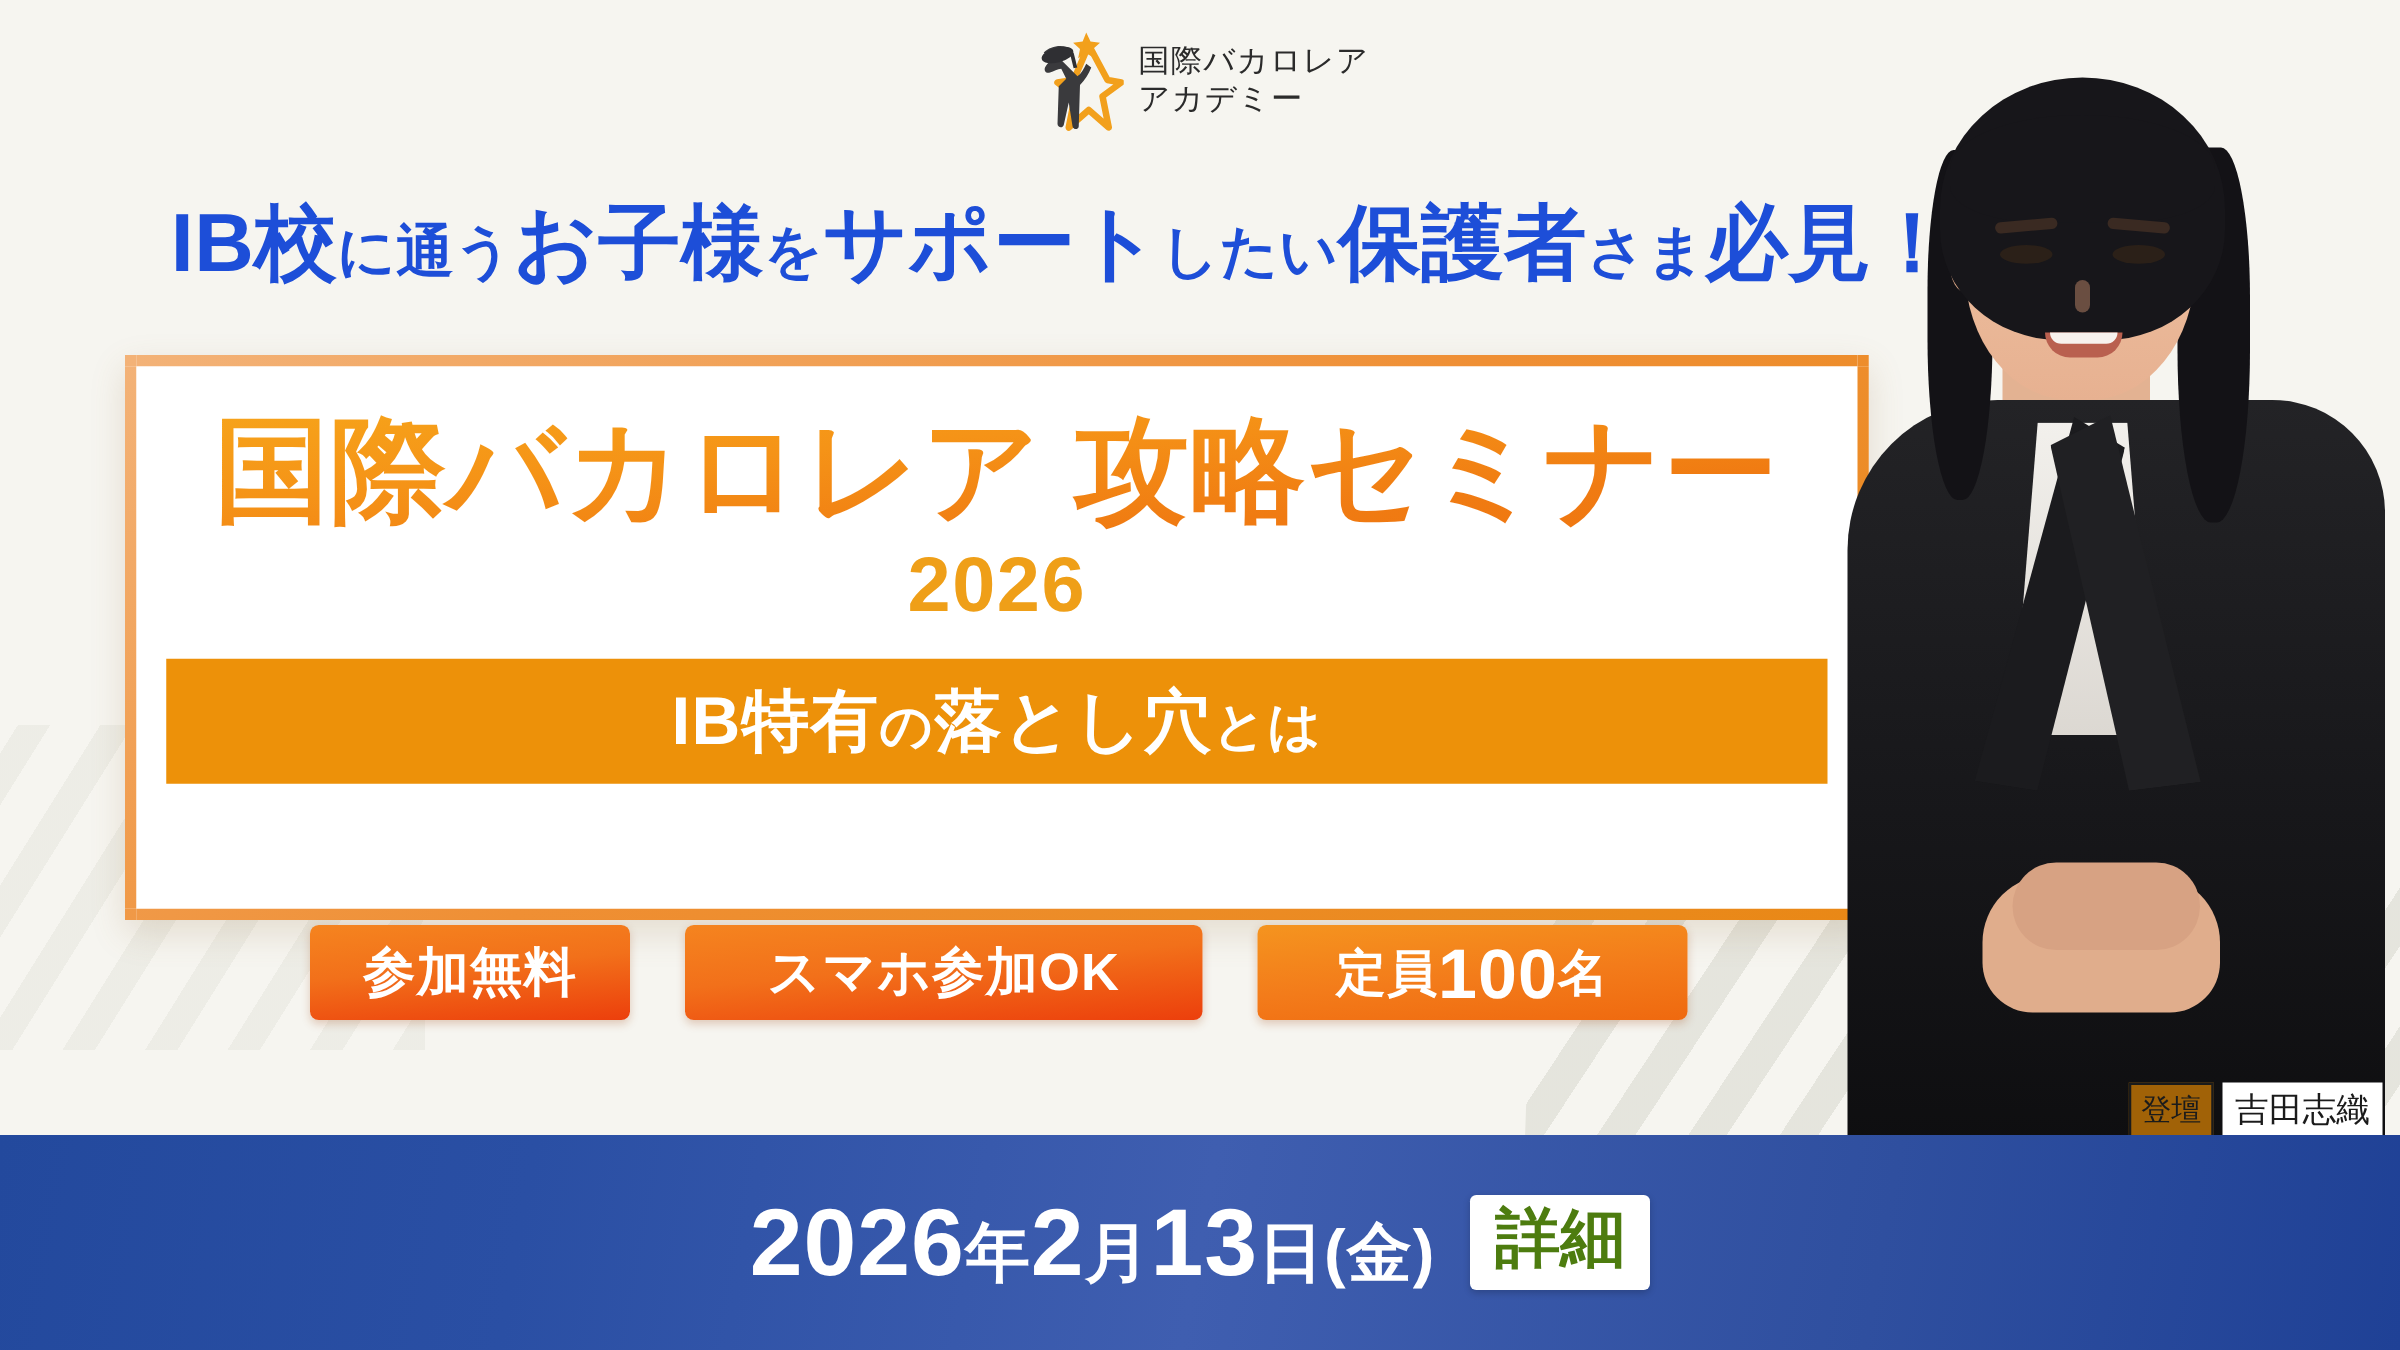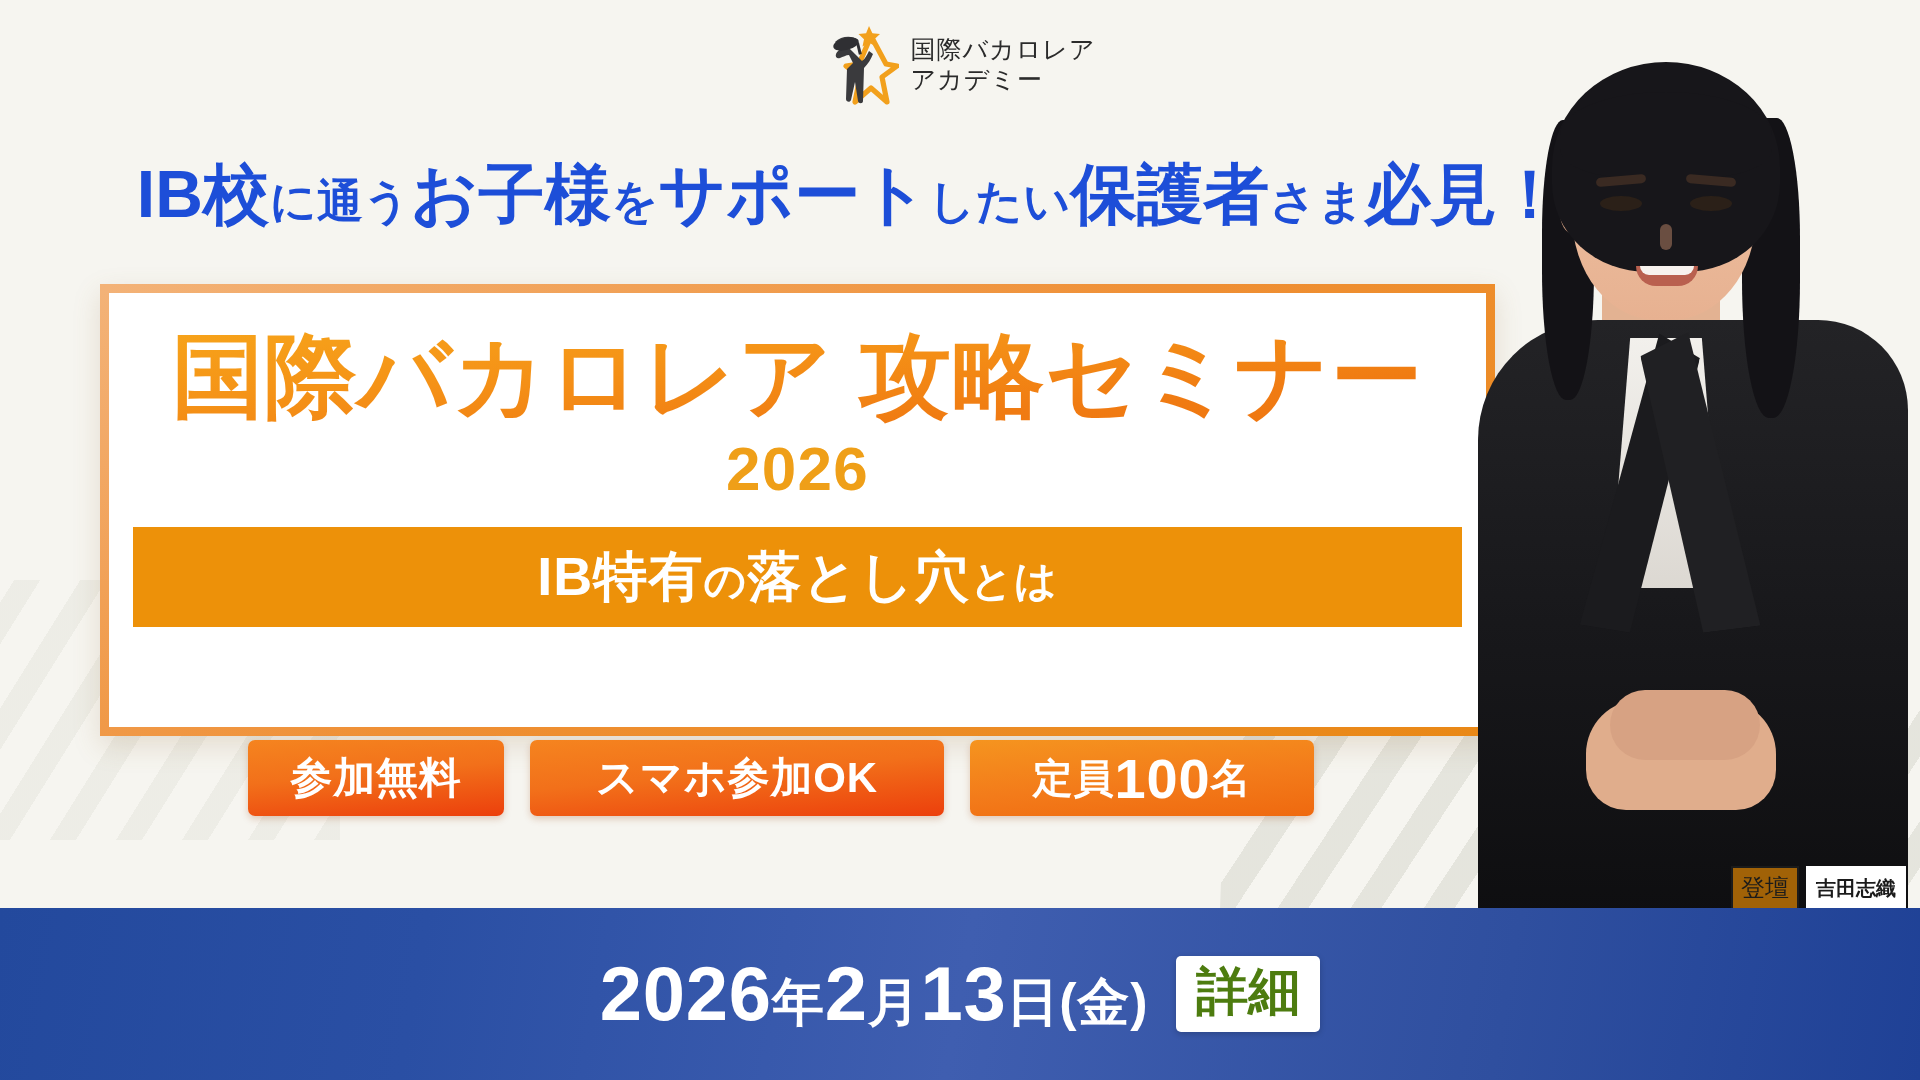--- a/index.html
+++ b/index.html
@@ -87,21 +87,21 @@
   }
   .title-band span{
     color:#fff; font-size:54px; font-weight:700; letter-spacing:.02em;
     white-space:nowrap;
   }
   .title-band .sm{ font-size:42px; font-weight:700; }
 
   
   .badges{
     position:absolute; top:740px; left:248px;
-    display:flex; gap:26px; z-index:6;
+    display:flex; gap:44px; z-index:6;
   }
   .badge{
     height:76px; border-radius:7px;
     display:flex; align-items:center; justify-content:center;
     color:#fff; font-weight:700; font-size:42px;
     letter-spacing:.02em; white-space:nowrap;
     box-shadow:0 3px 7px rgba(160,70,20,.25);
     padding:0 30px;
   }
   .badge.b1{ background:linear-gradient(175deg,#f5841f 0%,#f2701a 45%,#ec3f0c 100%); min-width:256px; }
@@ -179,21 +179,21 @@
   .speaker-tag{
     position:absolute; right:14px; bottom:-2px;
     display:flex; align-items:stretch; height:44px; z-index:9;
   }
   .speaker-tag .kv{
     background:#a16207; color:#1b1b1b; font-size:24px; font-weight:500;
     display:flex; align-items:center; padding:0 8px;
     border:2px solid #1b1b1b; margin-right:7px;
   }
   .speaker-tag .nm{
-    background:#fff; color:#1b1b1b; font-size:20px; font-weight:700;
+    background:#fff; color:#1b1b1b; font-size:27px; font-weight:400;
     display:flex; align-items:center; padding:0 10px;
   }
 
   
   .footer{
     position:absolute; left:0; bottom:0; width:1920px; height:172px;
     background:linear-gradient(100deg,#23499d 0%,#2a4fa4 22%,#3f5eb0 50%,#2f4f9f 78%,#1f4196 100%);
     display:flex; align-items:center; justify-content:center; gap:28px;
     z-index:8;
   }

